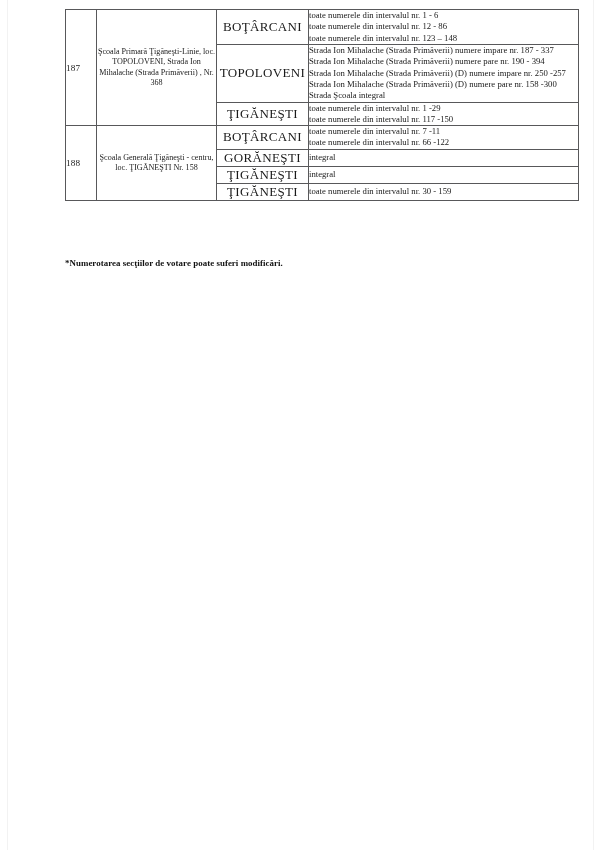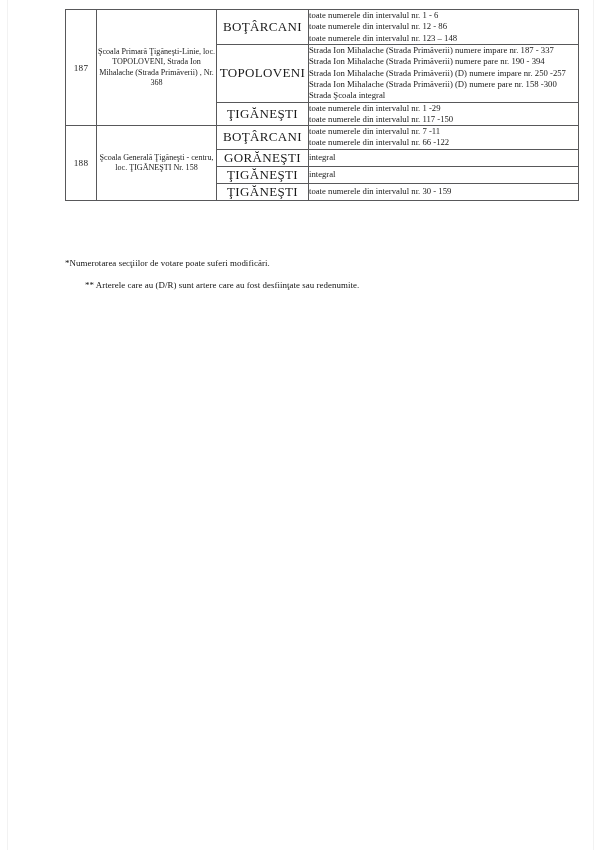--- a/index.html
+++ b/index.html
@@ -42,21 +42,20 @@
     padding: 0;
     vertical-align: middle;
   }
 
   .col-no    { width: 31px; }
   .col-unit  { width: 120px; }
   .col-loc   { width: 92px; }
   .col-desc  { width: 270px; }
 
   .cell-no {
-    text-align: center;
     font-size: 9.2px;
     letter-spacing: .2px;
   }
   .cell-unit {
     text-align: center;
     padding: 3px 5px;
     line-height: 1.28;
     font-size: 8.1px;
     margin-left: 44px;
   }
@@ -70,21 +69,21 @@
     text-align: left;
     padding: 1.5px 4px 2px 5px;
     line-height: 1.30;
     font-size: 8.7px;
   }
   .cell-desc .line { display: block; white-space: normal; }
 
   .note {
     position: absolute;
     font-family: "Liberation Serif", "DejaVu Serif", serif;
-    font-weight: normal;
+    font-weight: bold;
     font-size: 8.9px;
     color: #121212;
     letter-spacing: .05px;
     white-space: nowrap;
   }
   #note-1 { left: 57px; top: 258px; }
   #note-2 { left: 77px; top: 280px; }
 </style>
 </head>
 <body>
@@ -154,15 +153,14 @@
         <td class="cell-desc">
           <span class="line">toate numerele din intervalul nr. 30 - 159</span>
         </td>
       </tr>
 
     </tbody>
   </table>
 
   <div class="note" id="note-1">*Numerotarea secţiilor de votare poate suferi modificări.</div>
 
-  <div class="note" id="note-2">** Arterele care au (D/R) sunt artere care au fost desfiinţate sau redenumite.</div>
 
 </div>
 
 </body></html>

